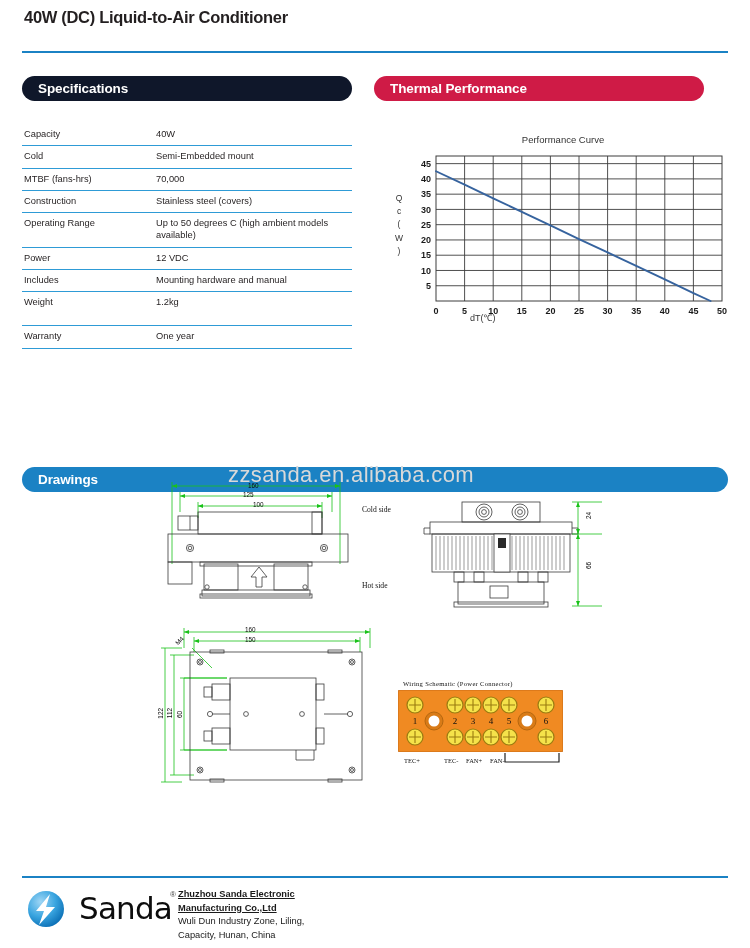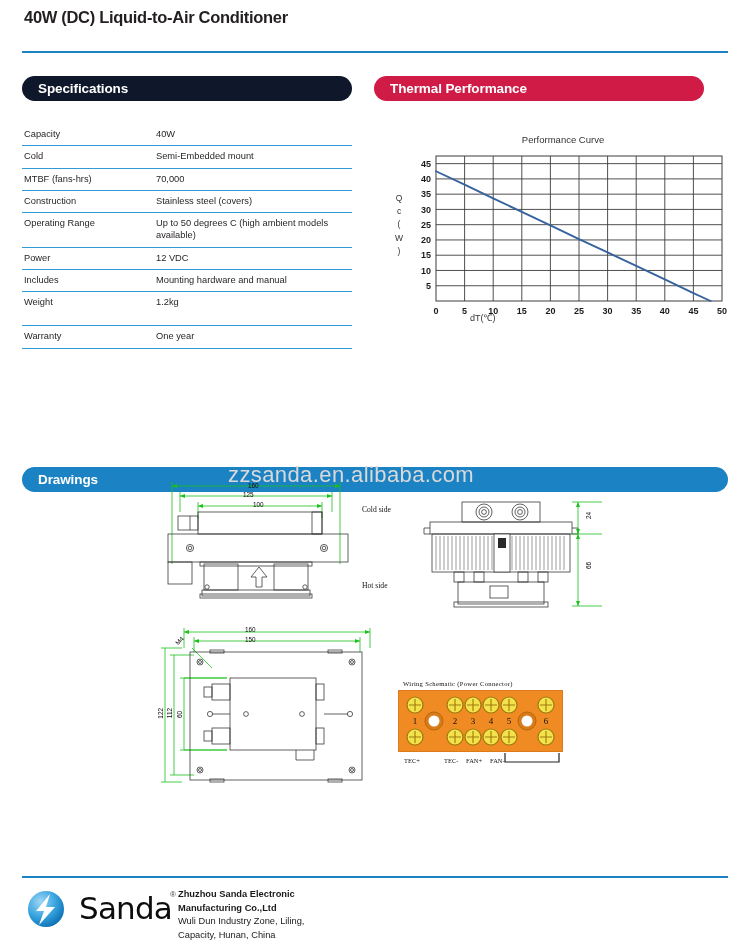--- a/index.html
+++ b/index.html
@@ -104,21 +104,21 @@
     font-size:31px;color:#0d0d0d;letter-spacing:-0.8px;
     font-family:"DejaVu Sans", sans-serif;
   }
   .logo-reg{
     position:absolute;left:148px;top:2px;font-size:8px;color:#444;
   }
   .addr{
     position:absolute;left:178px;top:4px;width:190px;
     font-size:9.3px;line-height:13.6px;color:#1a1a1a;
   }
-  .addr .b{font-weight:bold;}
+  .addr .b{font-weight:bold;text-decoration:underline;}
   .contact{
     position:absolute;left:378px;top:4px;width:340px;
     font-size:9.3px;line-height:13.6px;
   }
   .contact .link{color:#2f7fc1;}
   .contact .plain{color:#1a1a1a;}
 </style>
 </head>
 <body>
 

